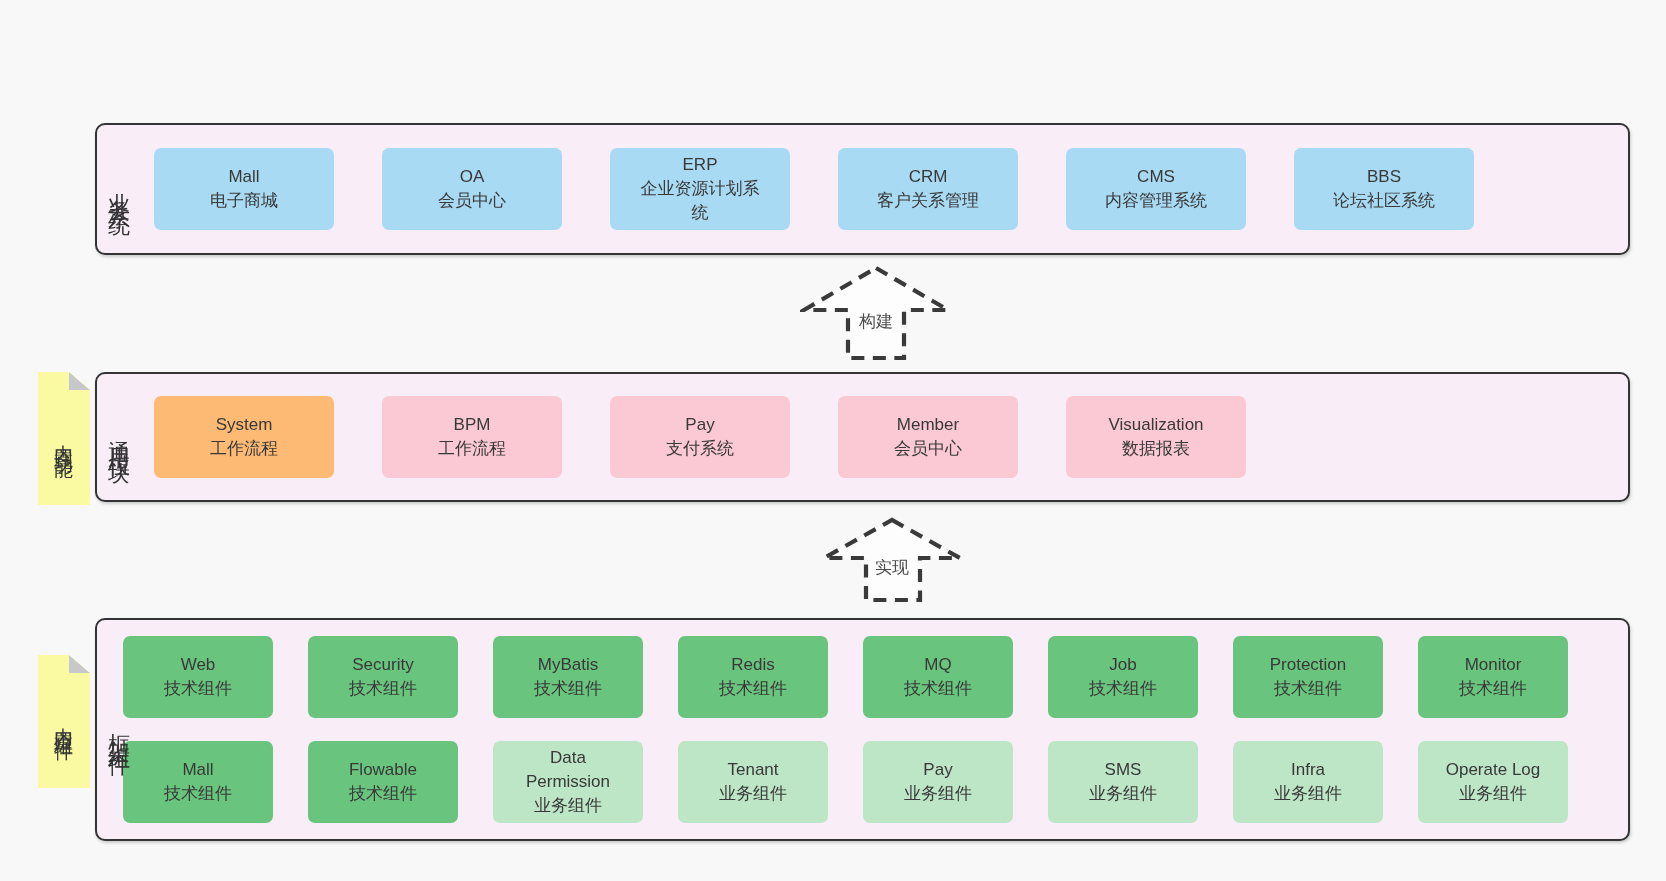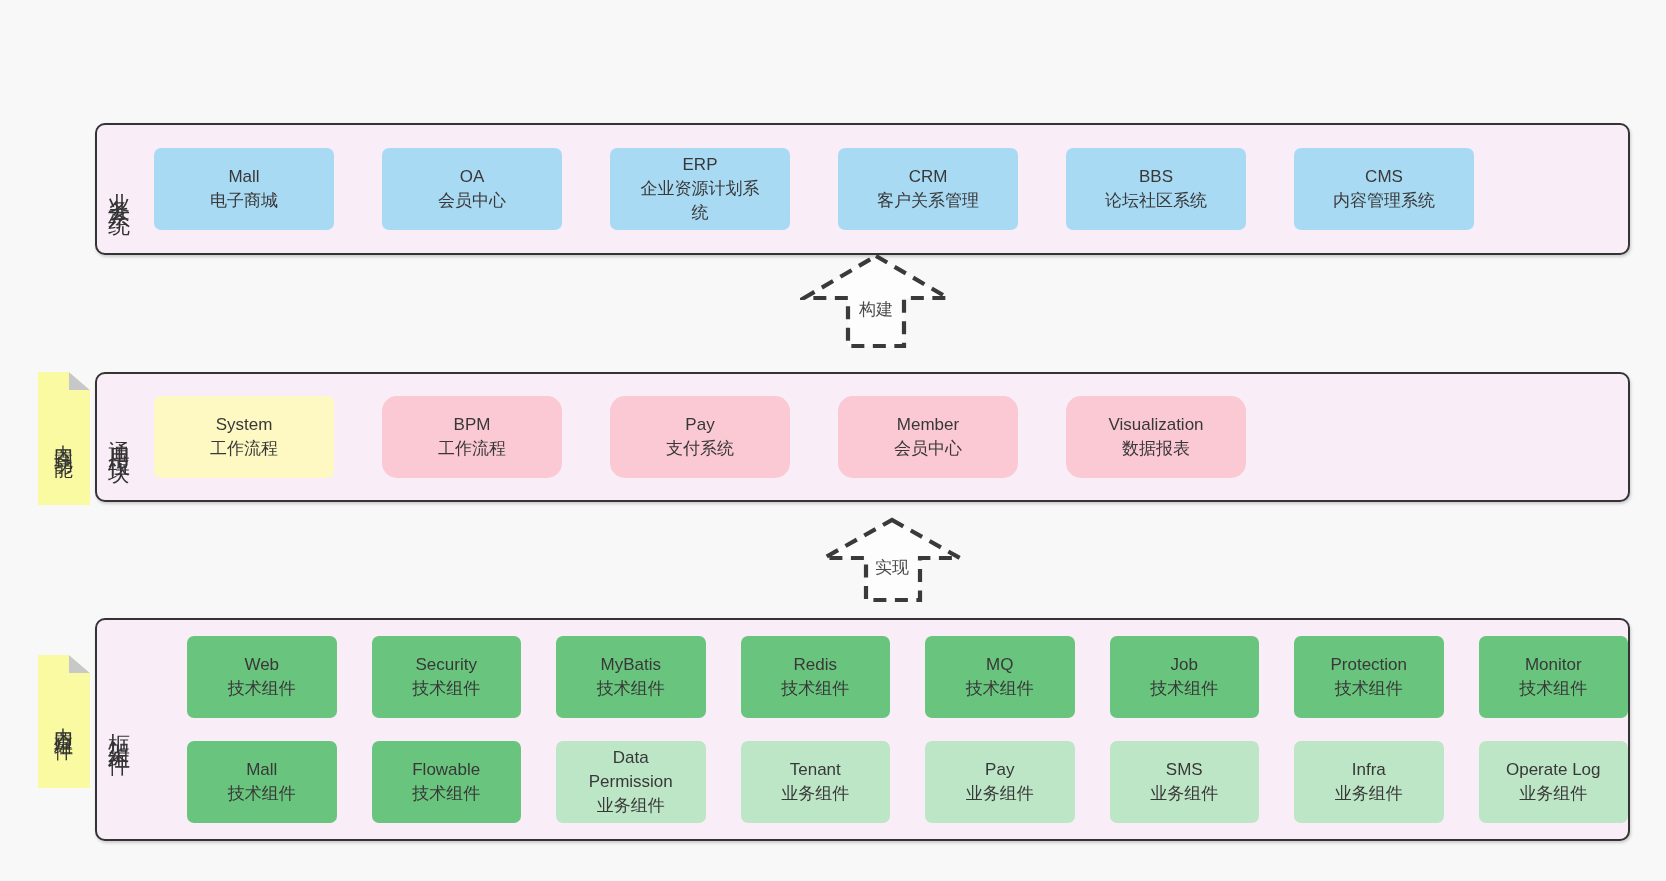--- a/index.html
+++ b/index.html
@@ -26,35 +26,35 @@
   .side-label span {
     writing-mode:vertical-rl; text-orientation:upright;
     font-size:22px; letter-spacing:7px; color:#333; line-height:1;
   }
 
   .row-area {
     position:absolute; left:0; top:0; right:0; bottom:0;
     display:flex; flex-direction:column; justify-content:center;
     row-gap:23px; padding-left:57px; box-sizing:border-box;
   }
-  #panel-components .row-area { padding-left:90px; }
+  #panel-components .row-area { padding-left:26px; }
   .box-row { display:flex; column-gap:48px; }
   #panel-components .box-row { column-gap:35px; }
 
   .box {
     box-sizing:border-box; width:180px; height:82px; border-radius:7px;
     display:flex; flex-direction:column; align-items:center; justify-content:center;
     text-align:center; font-size:17px; line-height:1.42; padding:0 24px;
   }
   .box .name, .box .desc { display:block; }
   #panel-components .box { width:150px; padding:0 17px; }
 
   .b-blue        { background:#a9daf3; }
-  .b-red         { background:#fef9c3; }
-  .b-pink        { background:#fbc9d3;border-radius:15px; }
+  .b-red         { background:#fdba74; }
+  .b-pink        { background:#fbc9d3; }
   .b-green       { background:#69c57d; }
   .b-green-light { background:#bde6c6; }
 
   
   .sticky {
     position:absolute; left:38px; width:52px; background:#fafaa2; z-index:1;
     display:flex; align-items:center; justify-content:center;
     clip-path:polygon(0 0, calc(100% - 21px) 0, 100% 18px, 100% 100%, 0 100%);
   }
   .sticky::after {
@@ -63,21 +63,21 @@
   }
   #sticky-modules    { top:372px; height:133px; }
   #sticky-components { top:655px; height:133px; }
   .sticky span {
     writing-mode:vertical-rl; text-orientation:upright;
     font-size:19px; letter-spacing:5px; color:#333; line-height:1;
   }
 
   
   .arrow { position:absolute; z-index:1; }
-  #arrow-build     { left:800px; top:252px; width:152px; height:98px; }
+  #arrow-build     { left:800px; top:264px; width:152px; height:98px; }
   #arrow-implement { left:820px; top:516px; width:144px; height:88px; }
   .arrow svg { display:block; width:100%; height:100%; }
   .arrow .label {
     position:absolute; left:50%; top:58.5%; transform:translate(-50%,-50%);
     font-size:17px; color:#4c4c4c; white-space:nowrap; background:#fdfdfd;
     padding:0 2px;
   }
 </style>
 </head>
 <body>
@@ -100,26 +100,26 @@
         </div>
         <div class="box b-blue">
           <span class="name">ERP</span>
           <span class="desc">企业资源计划系统</span>
         </div>
         <div class="box b-blue">
           <span class="name">CRM</span>
           <span class="desc">客户关系管理</span>
         </div>
         <div class="box b-blue">
+          <span class="name">CMS</span>
+          <span class="desc">内容管理系统</span>
+        </div>
+        <div class="box b-blue">
           <span class="name">BBS</span>
           <span class="desc">论坛社区系统</span>
-        </div>
-        <div class="box b-blue">
-          <span class="name">CMS</span>
-          <span class="desc">内容管理系统</span>
         </div>
       </div>
     </div>
   </section>
 
   <div class="arrow" id="arrow-build">
     <svg viewBox="0 0 152 98">
       <path d="M76,4 L148,46 L104,46 L104,94 L48,94 L48,46 L4,46 Z" fill="#fdfdfd" stroke="#3a3a3a" stroke-width="4.2" stroke-dasharray="13 8.5" stroke-linejoin="miter"></path>
     </svg>
     <span class="label">构建</span>

